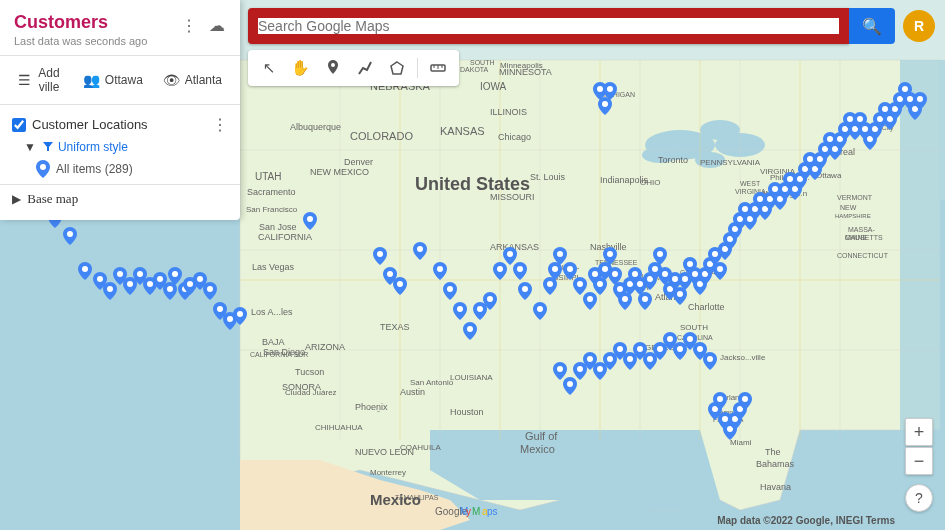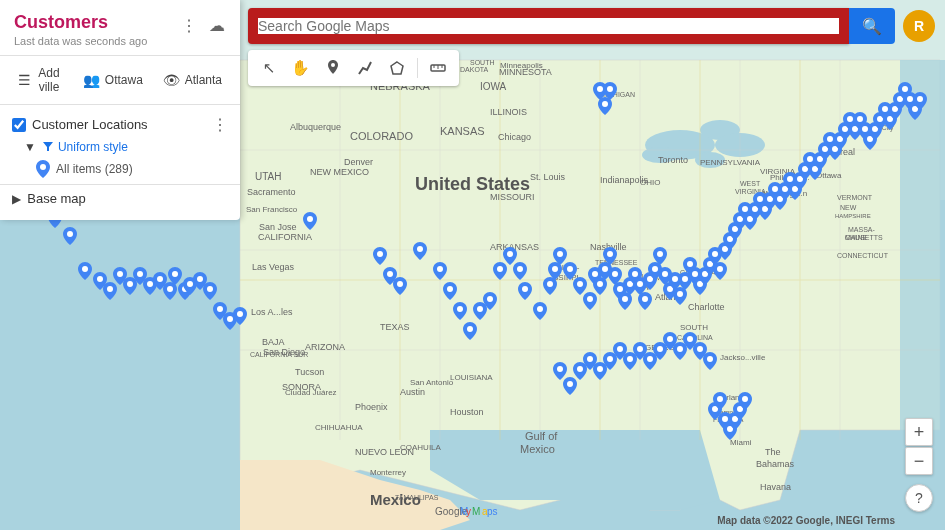--- a/index.html
+++ b/index.html
@@ -171,20 +171,21 @@
     }
 
     .base-map-chevron {
       color: #444;
       font-size: 12px;
     }
 
     .base-map-label {
       font-size: 13px;
       color: #333;
+      font-family: Liberation Serif, serif;
     }
 
     
     #search-bar {
       position: absolute;
       top: 8px;
       left: 248px;
       right: 50px;
       height: 36px;
       z-index: 10;

